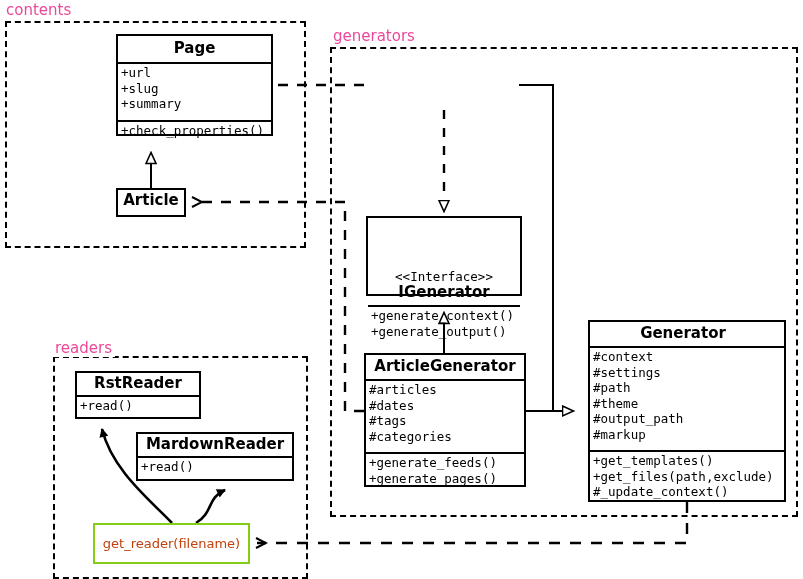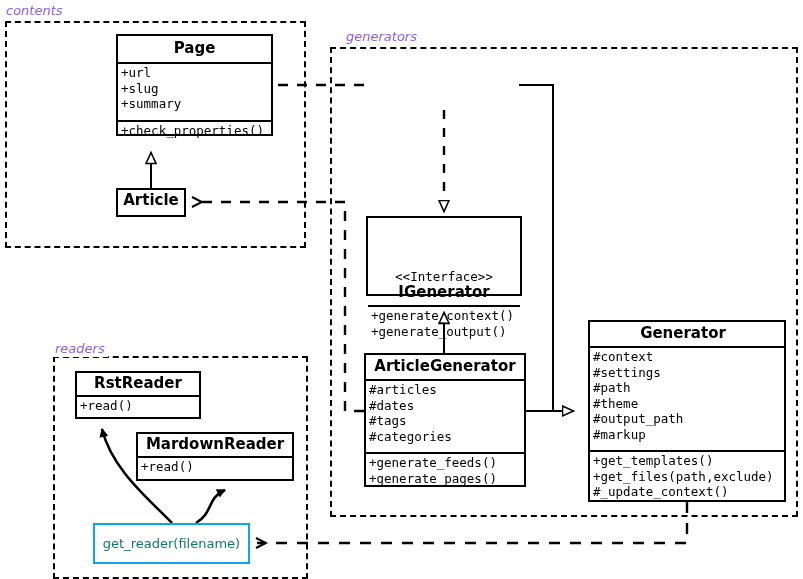--- a/index.html
+++ b/index.html
@@ -29,27 +29,26 @@
   
   .pkg {
     position: absolute;
     border: 2px dashed #000;
     box-sizing: border-box;
     background: transparent;
   }
   .pkg-label {
     position: absolute;
     font-family: "DejaVu Sans", sans-serif;
-    font-size: 13px;
-    color: #8b5cf6;
+    font-size: 15px;
+    color: #ec4899;
     background: #ffffff;
     padding: 0 3px 0 2px;
     white-space: nowrap;
     line-height: 17px;
-    font-style: italic;
   }
 
   
   .cls {
     position: absolute;
     box-sizing: border-box;
     border: 2px solid #000;
     background: #ffffff;
     font-family: "DejaVu Sans Mono", monospace;
     font-size: 12.5px;
@@ -80,28 +79,28 @@
   }
   .cls .member {
     line-height: 15.6px;
     white-space: nowrap;
     font-family: "DejaVu Sans Mono", monospace;
     font-size: 12.5px;
   }
   .plain-box {
     position: absolute;
     box-sizing: border-box;
-    border: 2px solid #0ea5e9;
+    border: 2px solid #84cc16;
     background: #fff;
     display: flex;
     align-items: center;
     justify-content: center;
     font-family: "DejaVu Sans", sans-serif;
     font-size: 13px;
-    color: #0f766e;
+    color: #c2410c;
     white-space: nowrap;
   }
 </style>
 </head>
 <body>
 
 <div id="canvas">
 
   <svg class="layer" viewBox="0 0 803 579">
     <defs>
@@ -156,21 +155,21 @@
       <path d="M196,523 C214,512 206,499 225,490" fill="none" stroke="#000" stroke-width="2.6" marker-end="url(#solidArrow)"></path>
     </g>
   </svg>
 
   <div class="pkg" style="left:5px; top:21px; width:301px; height:227px;
               border-style:dashed; border-width:2px;"></div>
   <div class="pkg-label" style="left:4px; top:2px;">contents</div>
 
   <div class="pkg" style="left:330px; top:47px; width:468px; height:470px;
               border-style:dashed; border-width:2px;"></div>
-  <div class="pkg-label" style="left:344px; top:28px;">generators</div>
+  <div class="pkg-label" style="left:331px; top:28px;">generators</div>
 
   <div class="pkg" style="left:53px; top:356px; width:255px; height:223px;
               border-style:dashed; border-width:2px;"></div>
   <div class="pkg-label" style="left:53px; top:340px;">readers</div>
 
   <div class="cls" style="left:72px; top:34px; width:157px; height:102px;margin-left:44px;">
     <div class="name">Page</div>
     <div class="compartment sep" style="height:53px;">
       <div class="member">+url</div>
       <div class="member">+slug</div>

